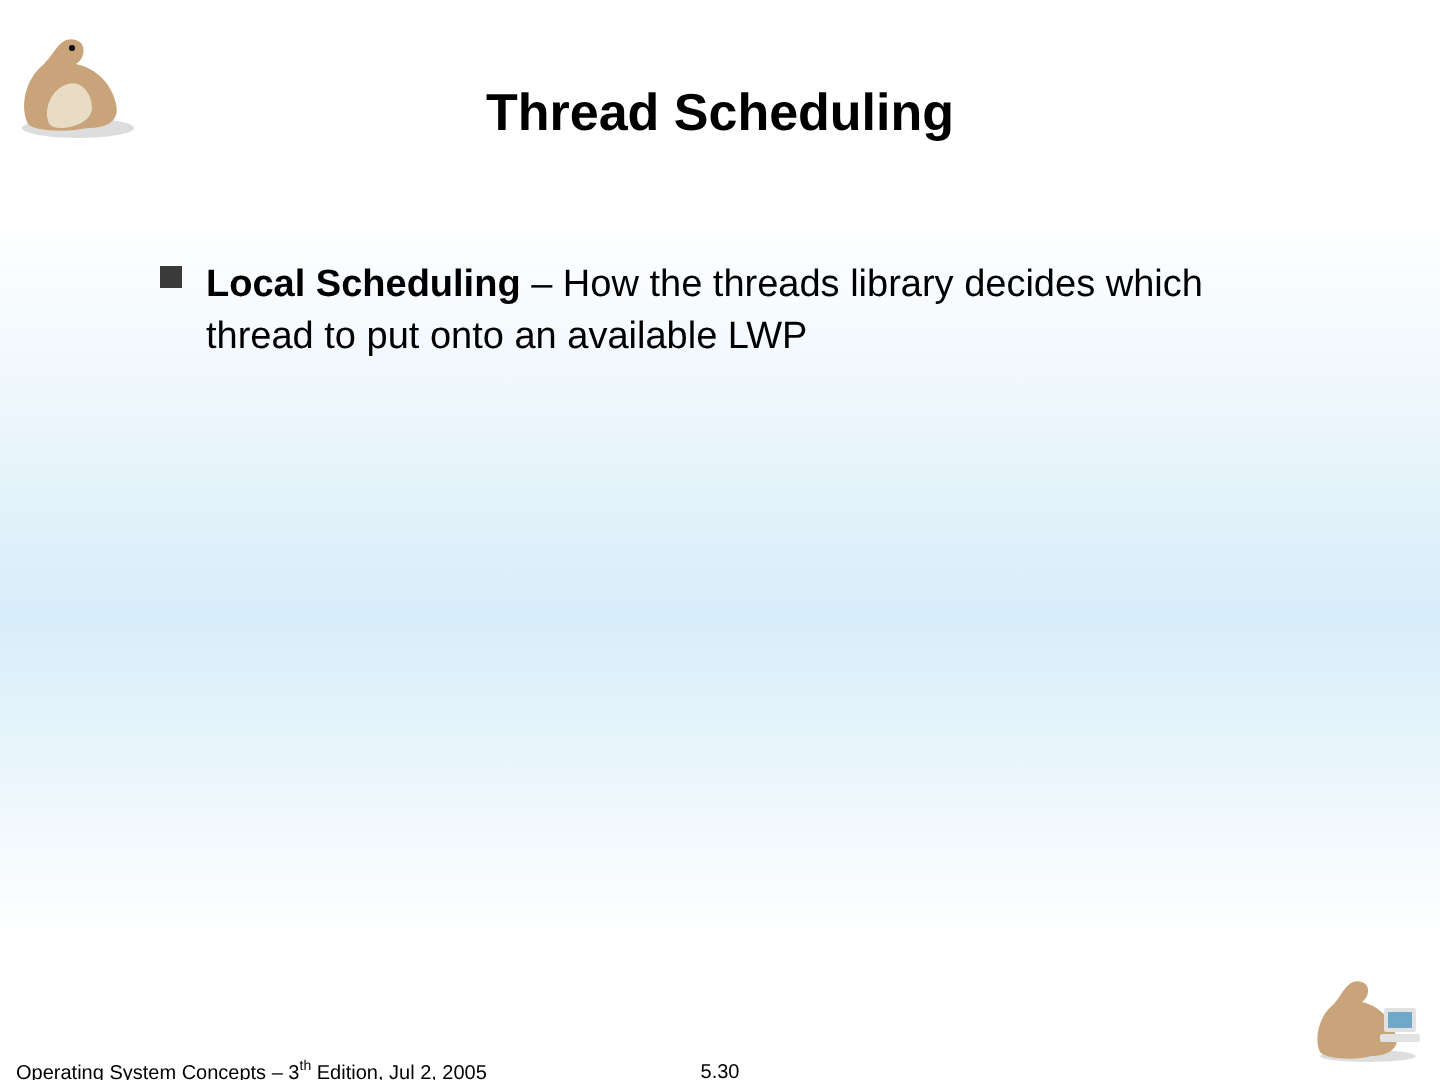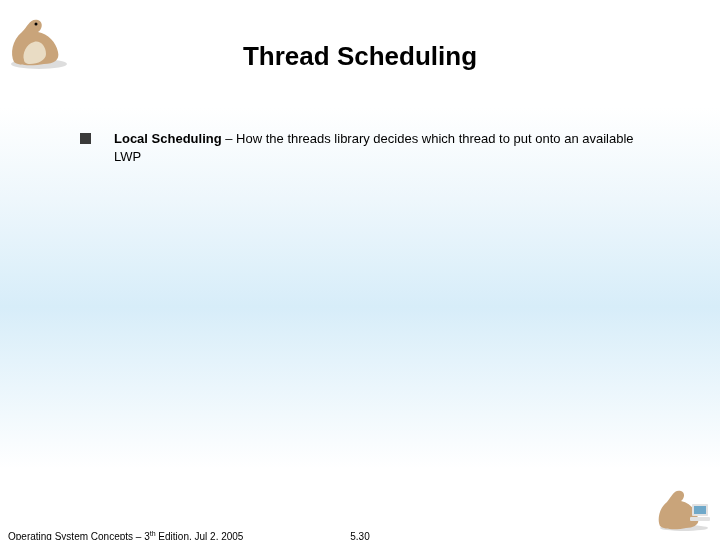--- a/index.html
+++ b/index.html
@@ -43,24 +43,23 @@
   .body {
     position: absolute;
     top: 120px;
     left: 80px;
     right: 60px;
   }
   .bullet {
     display: flex;
     align-items: flex-start;
     margin-bottom: 34px;
-    font-size: 13px;
+    font-size: 19px;
     line-height: 1.35;
     color: #000;
-    gap: 11px;
   }
   .bullet .square {
     flex: 0 0 auto;
     width: 11px;
     height: 11px;
     background: #3a3a3a;
     margin-top: 3px;
     margin-right: 12px;
   }
   .bullet .text { flex: 1 1 auto; }

